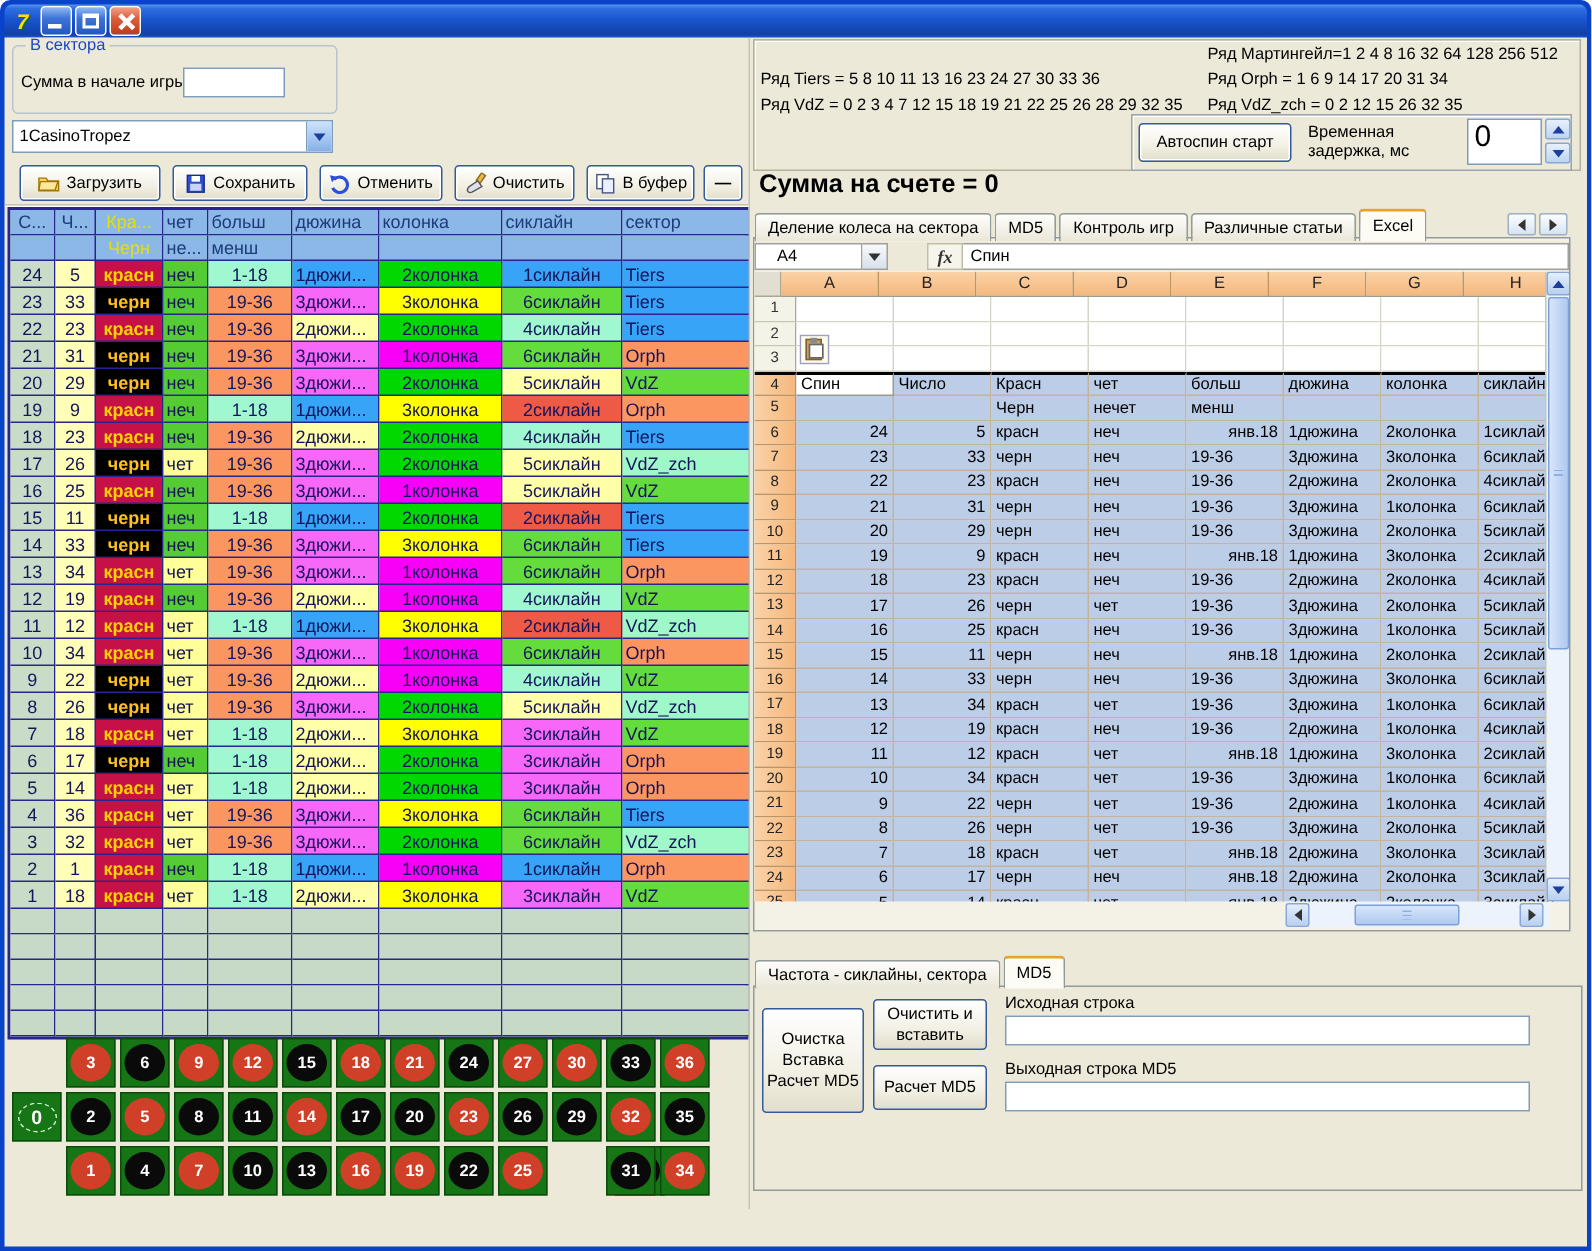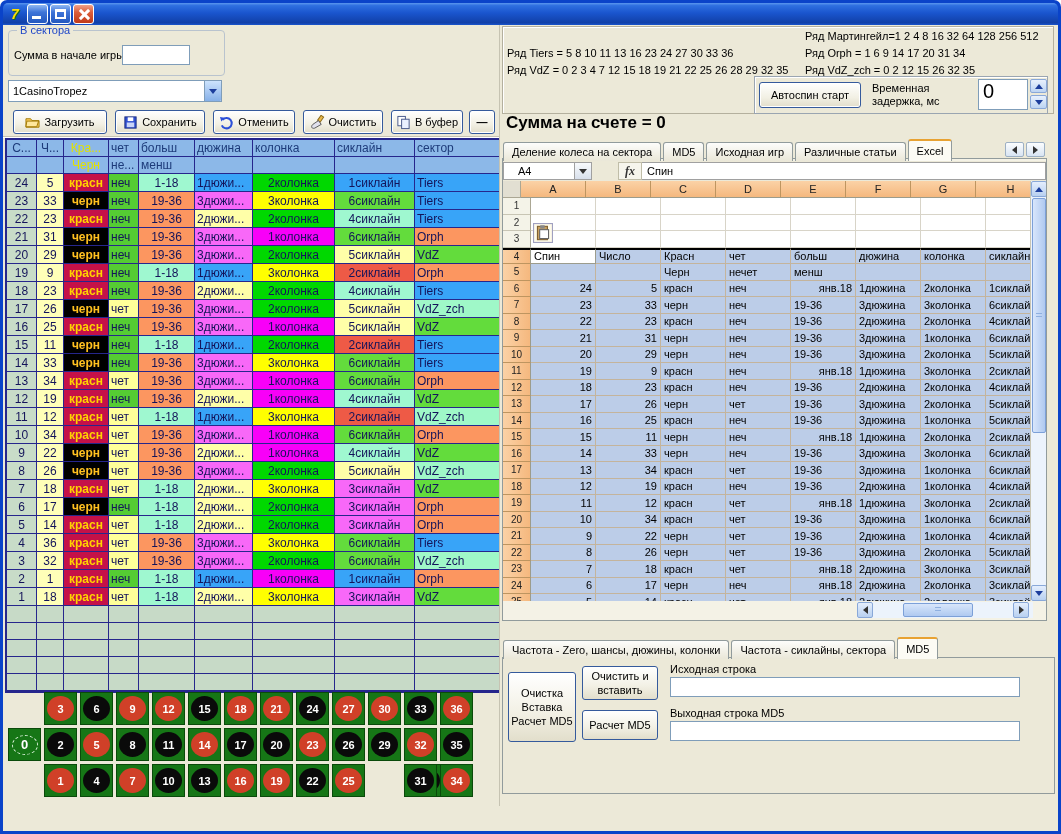--- a/index.html
+++ b/index.html
@@ -695,21 +695,21 @@
             <div class="tri-d"></div>
           </div>
       </div>
 
       <div id="balance">Сумма на счете = 0</div>
 
       <div style="position:absolute;left:2px;top:133px;width:545px;height:463px;border:1px solid #919B9C;background:#F4F2E6;"></div>
       <div class="tabrow" style="left:3px;top:114px;height:22px;" id="topTabs">
           <div class="tab">Деление колеса на сектора</div>
           <div class="tab">MD5</div>
-          <div class="tab">Исходная игр</div>
+          <div class="tab">Контроль игр</div>
           <div class="tab">Различные статьи</div>
           <div class="tab active">Excel</div>
         </div>
       <div class="tabrow" style="left:505px;top:117px;">
         <div class="arrowbtn">
             <div class="tri-l"></div>
           </div>
         <div class="arrowbtn">
             <div class="tri-r"></div>
           </div>
@@ -1032,21 +1032,20 @@
             <div class="tri-l"></div>
           </div>
           <div class="sc-thumb-h grip" style="width: 70px; margin-left: 30px; display: flex; align-items: center; justify-content: center;"></div>
           <div class="sc-btn" style="position: static; margin-left: 40px;">
             <div class="tri-r"></div>
           </div>
         </div>
 
       <div id="bottomTabPage"></div>
       <div class="tabrow" style="left:3px;top:612px;height:22px;" id="bottomTabs">
-          <div class="tab">Частота - Zero, шансы, дюжины, колонки</div>
           <div class="tab">Частота - сиклайны, сектора</div>
           <div class="tab active">MD5</div>
         </div>
 
       <div class="md5-btn" style="left:8px;top:647px;width:68px;height:70px;" id="md5BigBtn">
           <div>Очистка</div>
           <div>Вставка</div>
           <div>Расчет MD5</div>
         </div>
       <div class="md5-btn" style="left:82px;top:641px;width:76px;height:34px;">

